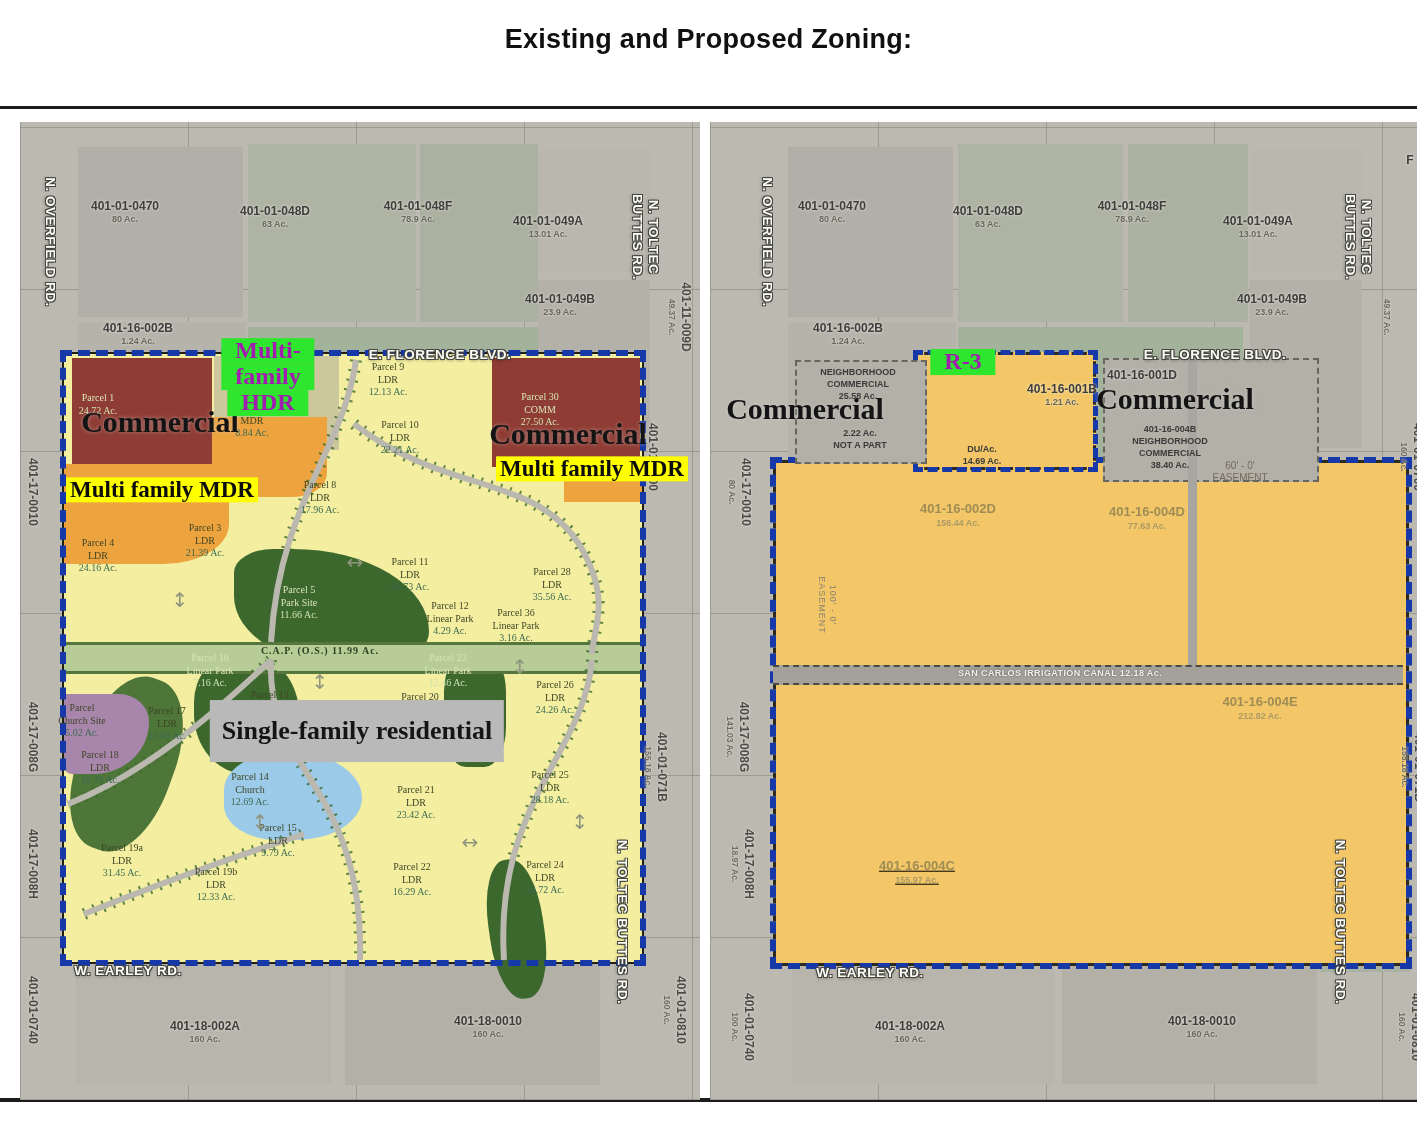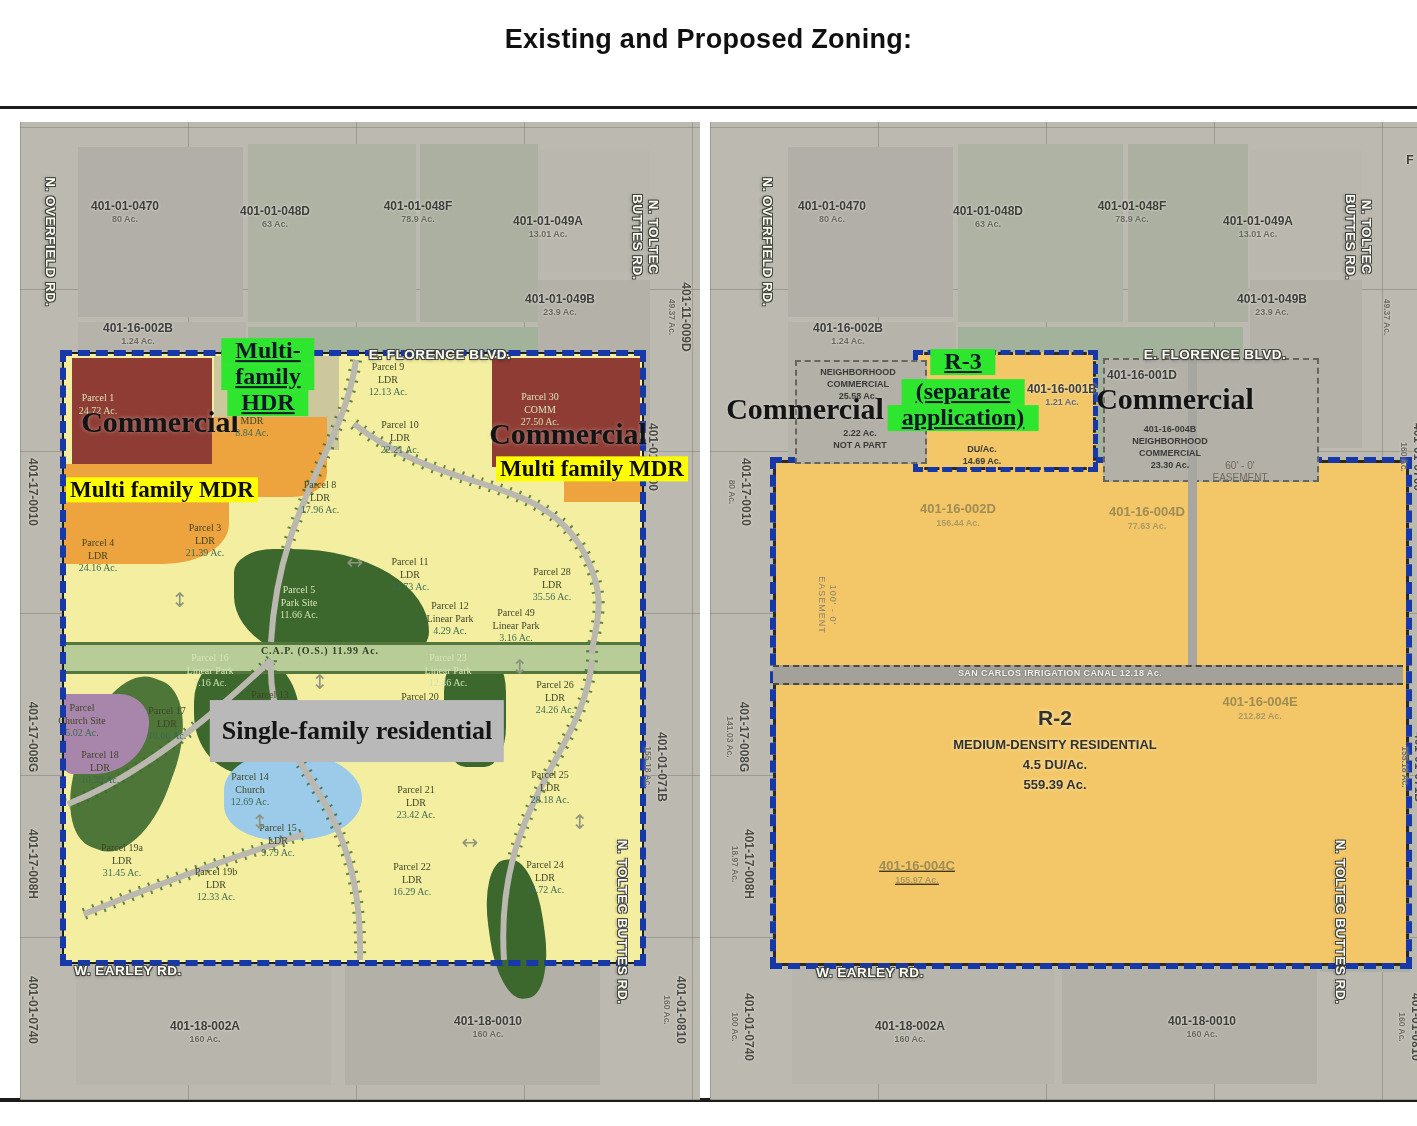--- a/index.html
+++ b/index.html
@@ -34,21 +34,21 @@
   .parcel .ln.ac{color:#3c6a53;}
   .plight .ln{font:10px/1.25 "Liberation Serif",serif;color:#d8e4b8;}
   .plight .ln.ac{color:#cfe0b0;}
   .canal .ln{font:bold 10px/1.2 "Liberation Serif",serif;color:#2c4224;letter-spacing:1px;}
   .canalw .ln{font:bold 9px/1.2 "Liberation Sans",sans-serif;color:#f3f2ea;text-shadow:0 0 2px #50504a;letter-spacing:.4px;}
   .ncs .ln{font:bold 9px/1.35 "Liberation Sans",sans-serif;color:#3a3a38;}
   .ncs .ln.ac{font-size:9px;color:#3a3a38;}
   .ease .ln{font:10px/1.2 "Liberation Sans",sans-serif;color:#72695a;}
   .easerot .ln{font:9px/1.2 "Liberation Sans",sans-serif;color:#8a8272;letter-spacing:1px;}
   .hlg{display:flex;flex-direction:column;align-items:center;}
-  .hlg .ln{font:bold 24px/1.08 "Liberation Serif",serif;color:#0f172a;background:var(--highlight_green,#2ee62e);padding:0 14px;text-decoration:underline;}
+  .hlg .ln{font:bold 24px/1.08 "Liberation Serif",serif;color:#a21caf;background:var(--highlight_green,#2ee62e);padding:0 14px;}
   .hly .ln{font:bold 23px/1.1 "Liberation Serif",serif;color:#0c0c0c;background:var(--highlight_yellow,#ffff00);padding:0 4px;}
   .hlgray .ln{font:bold 26px/1.15 "Liberation Serif",serif;color:#151515;background:var(--overlay_gray,#b9b9b9);padding:16px 12px;}
   .serifblk .ln{font:bold 30px/1 "Liberation Serif",serif;color:#141414;text-shadow:0 0 4px rgba(210,210,205,.55);}
   .r2 .ln{font:bold 13px/1.55 "Liberation Sans",sans-serif;color:#33322e;text-shadow:0 0 4px rgba(250,242,210,.85);}
   .r2 .ln.first{font-size:21px;}
   .r2 .ln.ac{font-size:13px;color:#33322e;}
   .arrow .ln{font:20px/1 "DejaVu Sans",sans-serif;color:#8f957d;}
 </style>
 </head>
 <body>
@@ -237,21 +237,21 @@
           <span class="ln first">Parcel 5</span>
           <span class="ln">Park Site</span>
           <span class="ln ac">11.66 Ac.</span>
         </div>
         <div class="lbl parcel" style="left: 430px; top: 497px;">
           <span class="ln first">Parcel 12</span>
           <span class="ln">Linear Park</span>
           <span class="ln ac">4.29 Ac.</span>
         </div>
         <div class="lbl parcel" style="left: 496px; top: 504px;">
-          <span class="ln first">Parcel 49</span>
+          <span class="ln first">Parcel 36</span>
           <span class="ln">Linear Park</span>
           <span class="ln ac">3.16 Ac.</span>
         </div>
         <div class="lbl canal" style="left: 300px; top: 529px;">
           <span class="ln first ac">C.A.P. (O.S.) 11.99 Ac.</span>
         </div>
         <div class="lbl plight" style="left: 190px; top: 549px;">
           <span class="ln first">Parcel 16</span>
           <span class="ln">Linear Park</span>
           <span class="ln ac">7.16 Ac.</span>
@@ -492,43 +492,39 @@
         <div class="lbl serifblk" style="left: 95px; top: 287px;">
           <span class="ln first">Commercial</span>
         </div>
         <div class="lbl ncs" style="left: 150px; top: 317px;">
           <span class="ln first ac">2.22 Ac.</span>
           <span class="ln">NOT A PART</span>
         </div>
         <div class="lbl hlg" style="left: 253px; top: 240px;">
           <span class="ln first">R-3</span>
         </div>
-        <div class="lbl hlg" style="left: 253px; top: 283px;">
-          <span class="ln first">(separate</span>
-          <span class="ln">application)</span>
-        </div>
         <div class="lbl ncs" style="left: 272px; top: 333px;">
           <span class="ln first ac">DU/Ac.</span>
           <span class="ln ac">14.69 Ac.</span>
         </div>
         <div class="lbl apn" style="left: 352px; top: 273px;">
           <span class="ln first">401-16-001B</span>
           <span class="ln ac">1.21 Ac.</span>
         </div>
         <div class="lbl apn" style="left: 432px; top: 253px;">
           <span class="ln first">401-16-001D</span>
         </div>
         <div class="lbl serifblk" style="left: 465px; top: 277px;">
           <span class="ln first">Commercial</span>
         </div>
         <div class="lbl ncs" style="left: 460px; top: 325px;">
           <span class="ln first">401-16-004B</span>
           <span class="ln">NEIGHBORHOOD</span>
           <span class="ln">COMMERCIAL</span>
-          <span class="ln ac">23.30 Ac.</span>
+          <span class="ln ac">38.40 Ac.</span>
         </div>
         <div class="lbl ease" style="left: 530px; top: 350px;">
           <span class="ln first">60' - 0'</span>
           <span class="ln">EASEMENT</span>
         </div>
         <div class="lbl apnf" style="left: 248px; top: 393px;">
           <span class="ln first">401-16-002D</span>
           <span class="ln ac">156.44 Ac.</span>
         </div>
         <div class="lbl apnf" style="left: 437px; top: 396px;">
@@ -539,26 +535,20 @@
           <span class="ln first">100' - 0'</span>
           <span class="ln">EASEMENT</span>
         </div>
         <div class="lbl canalw" style="left: 350px; top: 551px;">
           <span class="ln first ac">SAN CARLOS IRRIGATION CANAL  12.18 Ac.</span>
         </div>
         <div class="lbl apnf" style="left: 550px; top: 586px;">
           <span class="ln first">401-16-004E</span>
           <span class="ln ac">212.82 Ac.</span>
         </div>
-        <div class="lbl r2" style="left: 345px; top: 626px;">
-          <span class="ln first">R-2</span>
-          <span class="ln">MEDIUM-DENSITY RESIDENTIAL</span>
-          <span class="ln ac">4.5 DU/Ac.</span>
-          <span class="ln ac">559.39 Ac.</span>
-        </div>
         <div class="lbl apnf" style="left: 207px; top: 750px; text-decoration: underline;">
           <span class="ln first">401-16-004C</span>
           <span class="ln ac">155.97 Ac.</span>
         </div>
       </div>
   </div>
 
 </div>
 
 </body></html>

